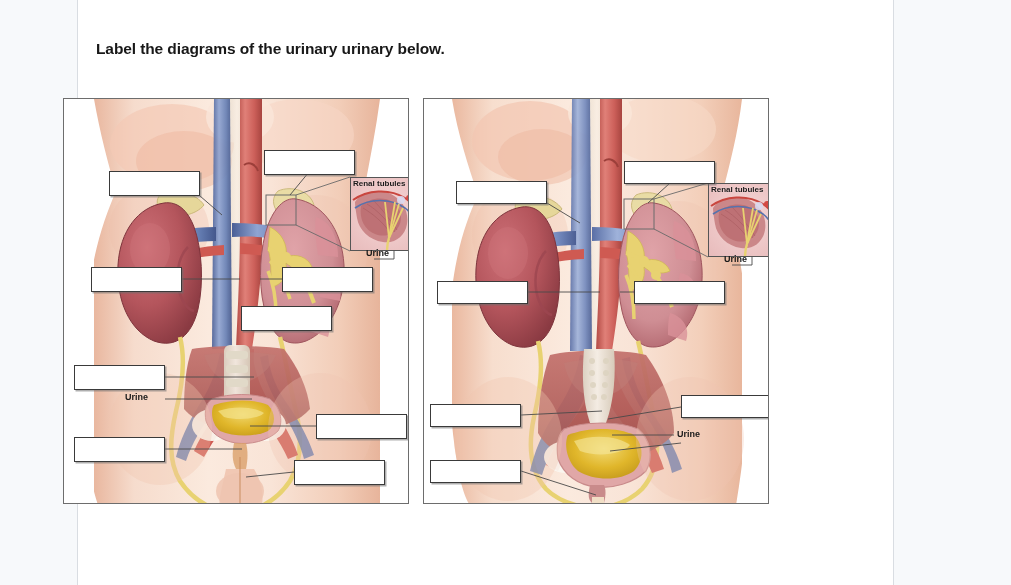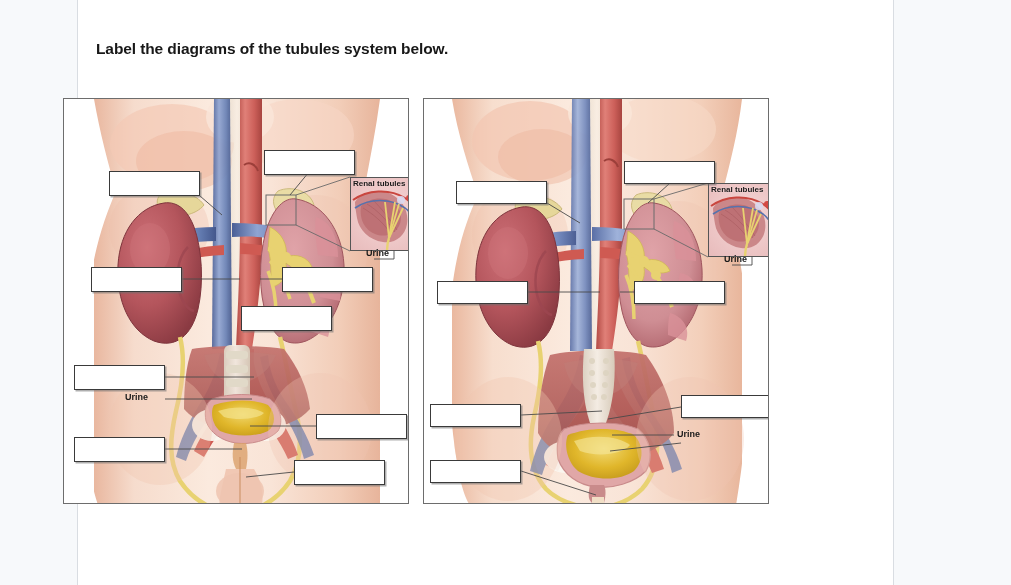--- a/index.html
+++ b/index.html
@@ -58,21 +58,21 @@
   }
   .leader { position: absolute; z-index: 14; }
 </style>
 </head>
 <body>
 
 <div id="page">
 
   <div class="page-sheet"></div>
 
-  <div class="question-text">Label the diagrams of the tubules system below.</div>
+  <div class="question-text">Label the diagrams of the urinary urinary below.</div>
 
   <div class="diagram-frame" id="diagram-male">
 
     <svg width="346" height="406" viewBox="0 0 346 406">
       <defs>
         <linearGradient id="mTorso" x1="0" y1="0" x2="1" y2="0">
           <stop offset="0%" stop-color="#e9b79f"></stop>
           <stop offset="14%" stop-color="#f6dccd"></stop>
           <stop offset="40%" stop-color="#fbeade"></stop>
           <stop offset="62%" stop-color="#f9e4d7"></stop>

